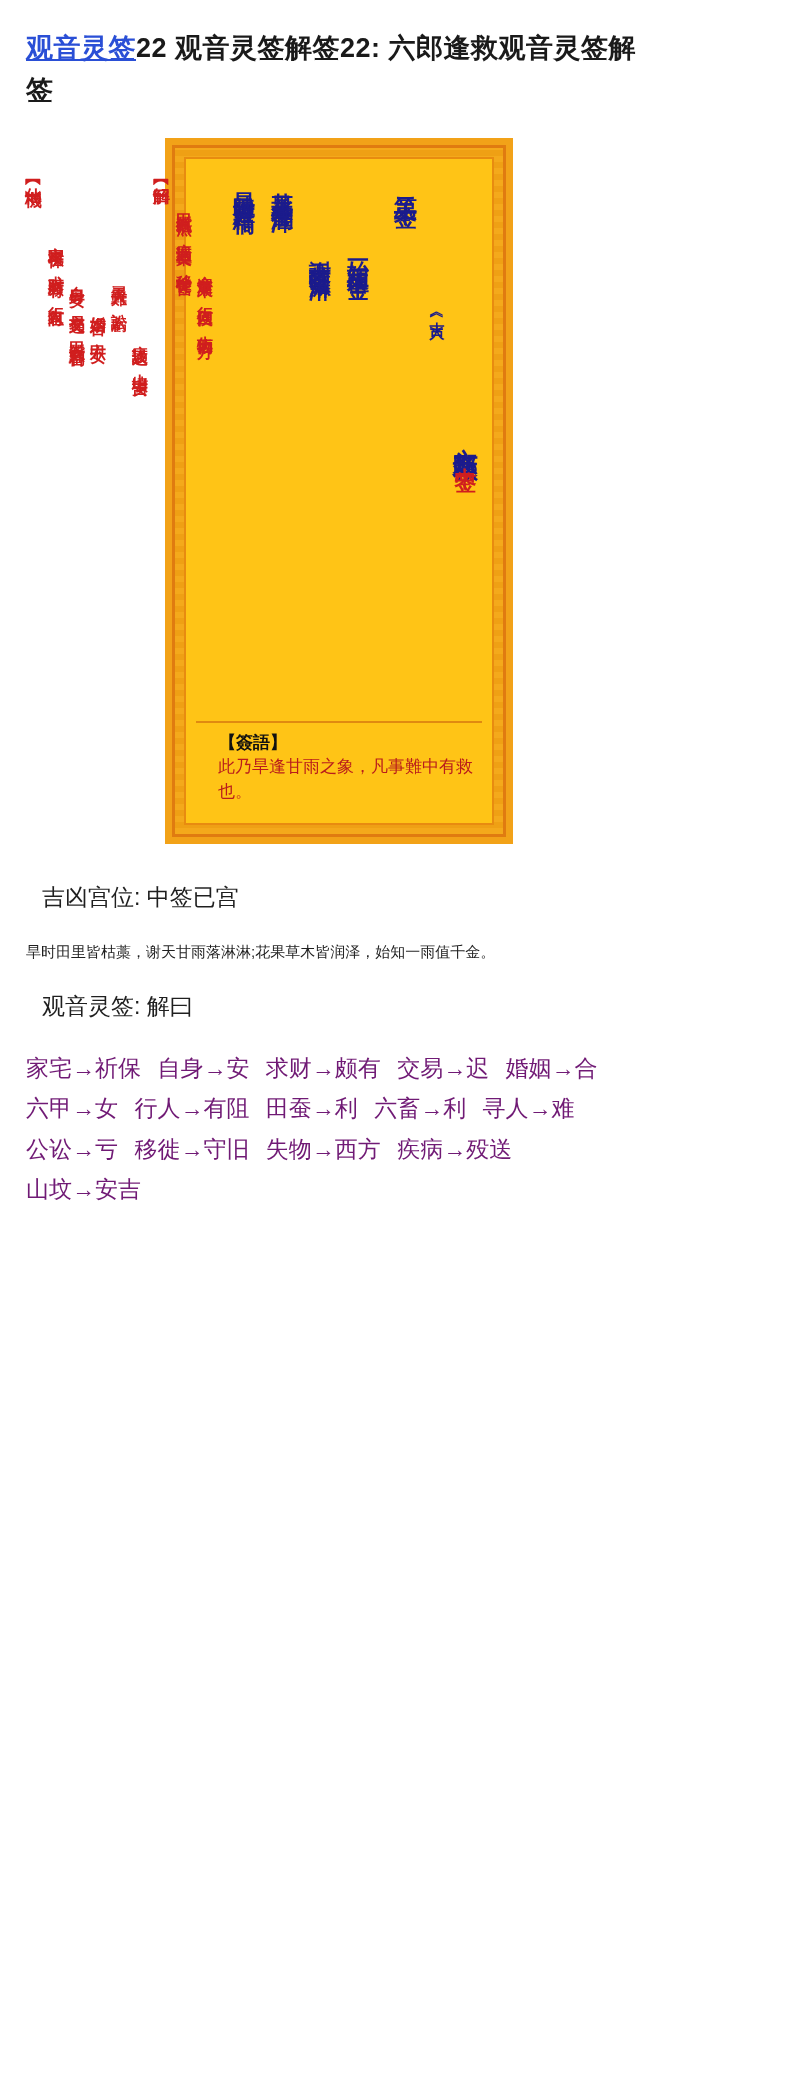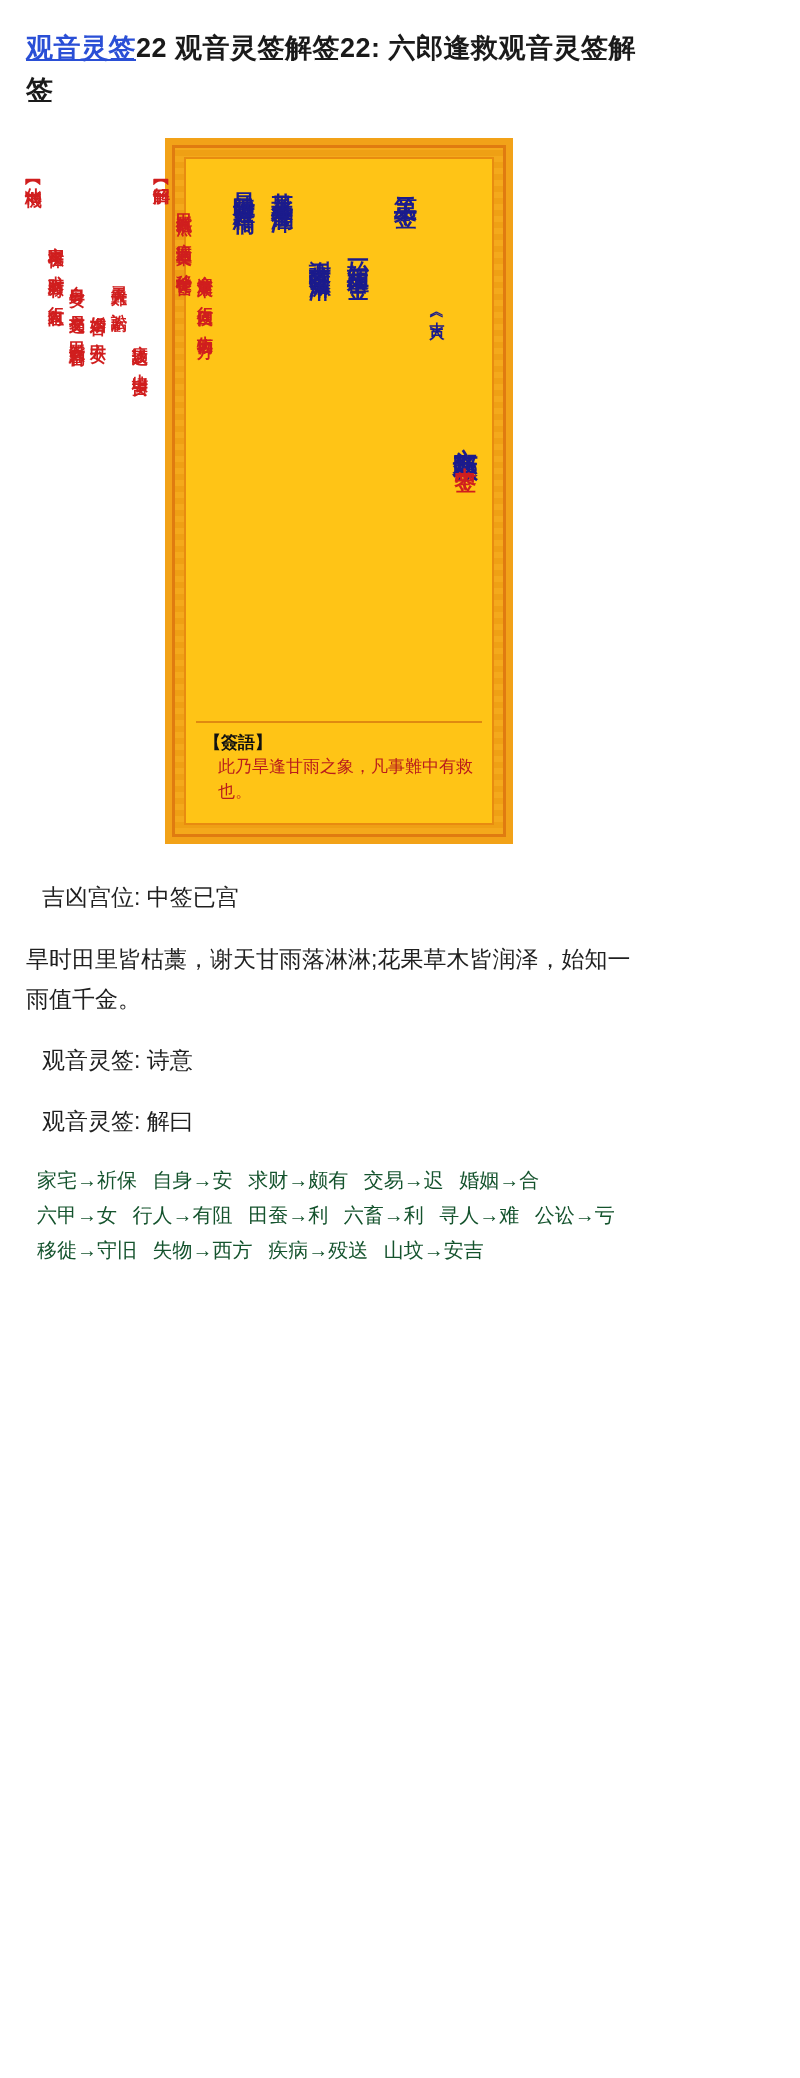--- a/index.html
+++ b/index.html
@@ -127,47 +127,48 @@
     margin-top: 8px;
     border-top: 2px solid #e08a10;
     padding: 8px 6px 8px 8px;
     background: #ffc416;
   }
   .footer-title {
     color: #111;
     font-size: 17px;
     font-weight: bold;
     font-family: Liberation Serif, serif;
+    margin-left: 15px;
   }
   .footer-text {
     color: #b91c1c;
     font-size: 17px;
     line-height: 1.5;
     font-family: "Liberation Serif", "DejaVu Serif", serif;
     padding-left: 14px;
   }
 
   
   .para {
-    font-size: 23px;
+    font-size: 15px;
     line-height: 1.75;
     color: #1f1f1f;
     margin: 0 0 22px 0;
   }
   .sect {
     font-size: 23px;
     line-height: 1.7;
     color: #1f1f1f;
     margin: 0 0 22px 16px;
   }
   .fortune-list {
-    font-size: 20px;
+    font-size: 23px;
     line-height: 1.75;
-    color: #14532d;
-    margin: 11px;
+    color: #701a75;
+    margin: 0;
   }
   .fortune-item {
     white-space: nowrap;
     margin-right: 10px;
     display: inline-block;
   }
 </style>
 </head>
 <body>
 
@@ -260,21 +261,20 @@
           </div>
 
         </div>
       </div>
     </div>
   </div>
 
   <p class="sect">吉凶宫位: 中签已宫</p>
   <p class="para">旱时田里皆枯藁，谢天甘雨落淋淋;花果草木皆润泽，始知一雨值千金。</p>
 
-  <p class="sect">观音灵签: 诗意</p>
 
   <p class="sect">观音灵签: 解曰</p>
 
 
   <div class="fortune-list">
     <span class="fortune-item">家宅→祈保</span>
     <span class="fortune-item">自身→安</span>
     <span class="fortune-item">求财→颇有</span>
     <span class="fortune-item">交易→迟</span>
     <span class="fortune-item">婚姻→合</span>

